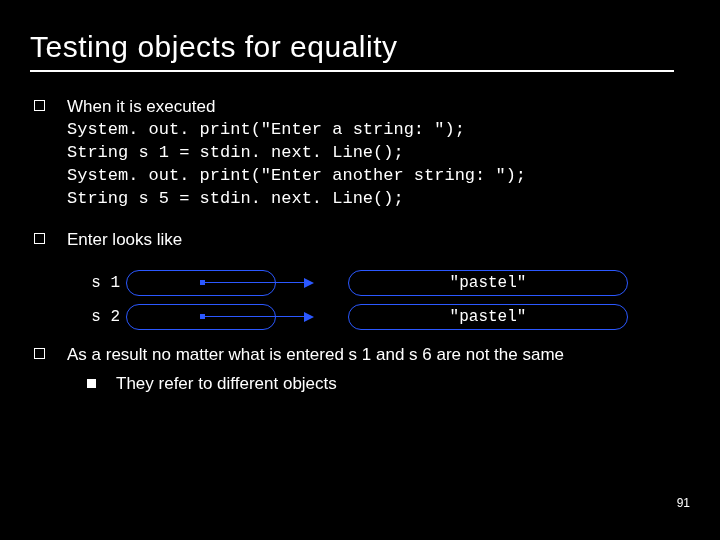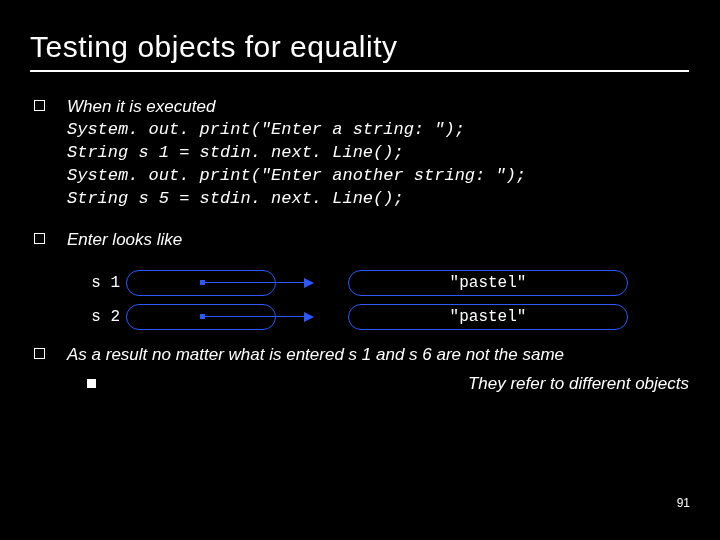--- a/index.html
+++ b/index.html
@@ -6,38 +6,37 @@
   body {
     background: #000;
     width: 720px;
     height: 540px;
     overflow: hidden;
     font-family: Verdana, Geneva, sans-serif;
     color: #fff;
     position: relative;
   }
   .slide {
-    padding: 30px 31px 20px 30px;
+    padding: 30px 46px 20px 30px;
     height: 100%;
     position: relative;
   }
   .title {
     font-size: 30px;
     color: #fff;
     border-bottom: 2px solid #fff;
     padding-bottom: 6px;
     margin-bottom: 24px;
     font-weight: normal;
     letter-spacing: 0.5px;
   }
   .bullet-row {
     display: flex;
     align-items: flex-start;
     margin-bottom: 18px;
-    font-style: italic;
   }
   .bullet-outer {
     width: 11px;
     height: 11px;
     border: 1.5px solid #fff;
     flex: 0 0 11px;
     margin-top: 4px;
     margin-right: 22px;
     margin-left: 4px;
   }
@@ -109,21 +108,20 @@
     position: absolute;
     left: -76px;
     width: 5px; height: 5px;
     background: #2b58ff;
     border-radius: 0;
   }
   .sub-bullet-row {
     display: flex;
     align-items: flex-start;
     margin-top: 6px;
-    justify-content: space-between;
   }
   .bullet-square {
     width: 9px;
     height: 9px;
     background: #fff;
     flex: 0 0 9px;
     margin-top: 6px;
     margin-left: 20px;
     margin-right: 20px;
   }

